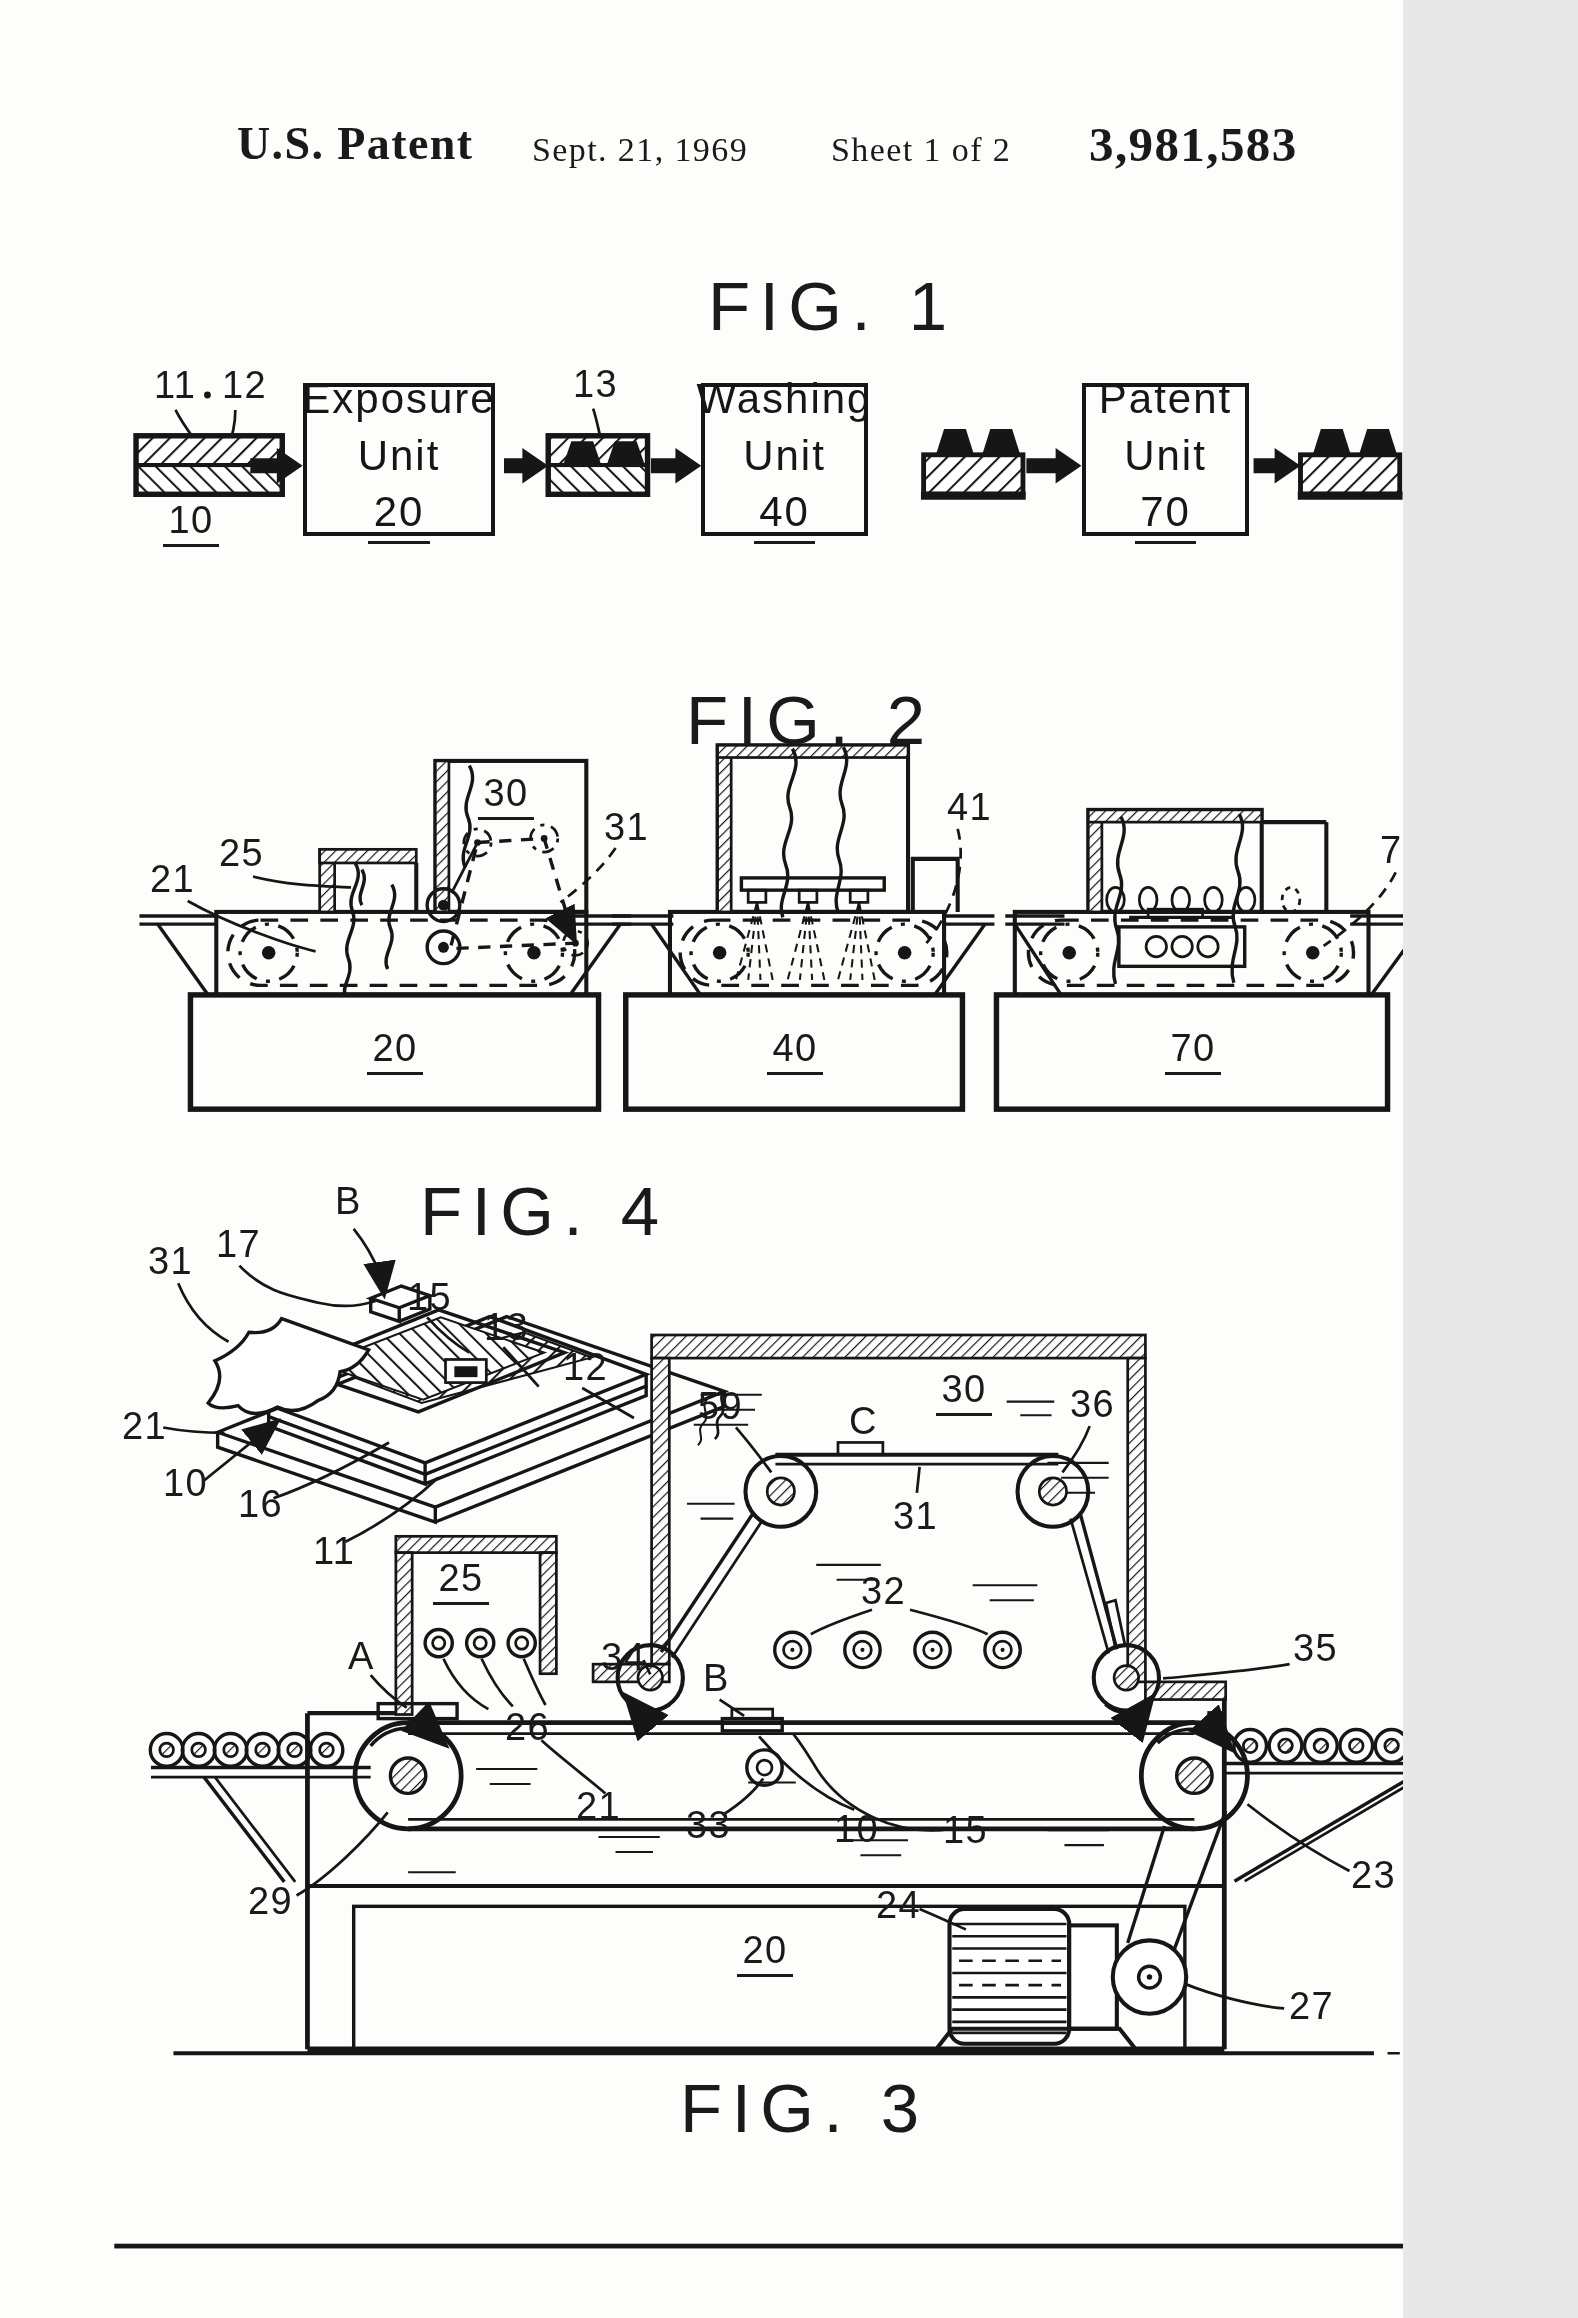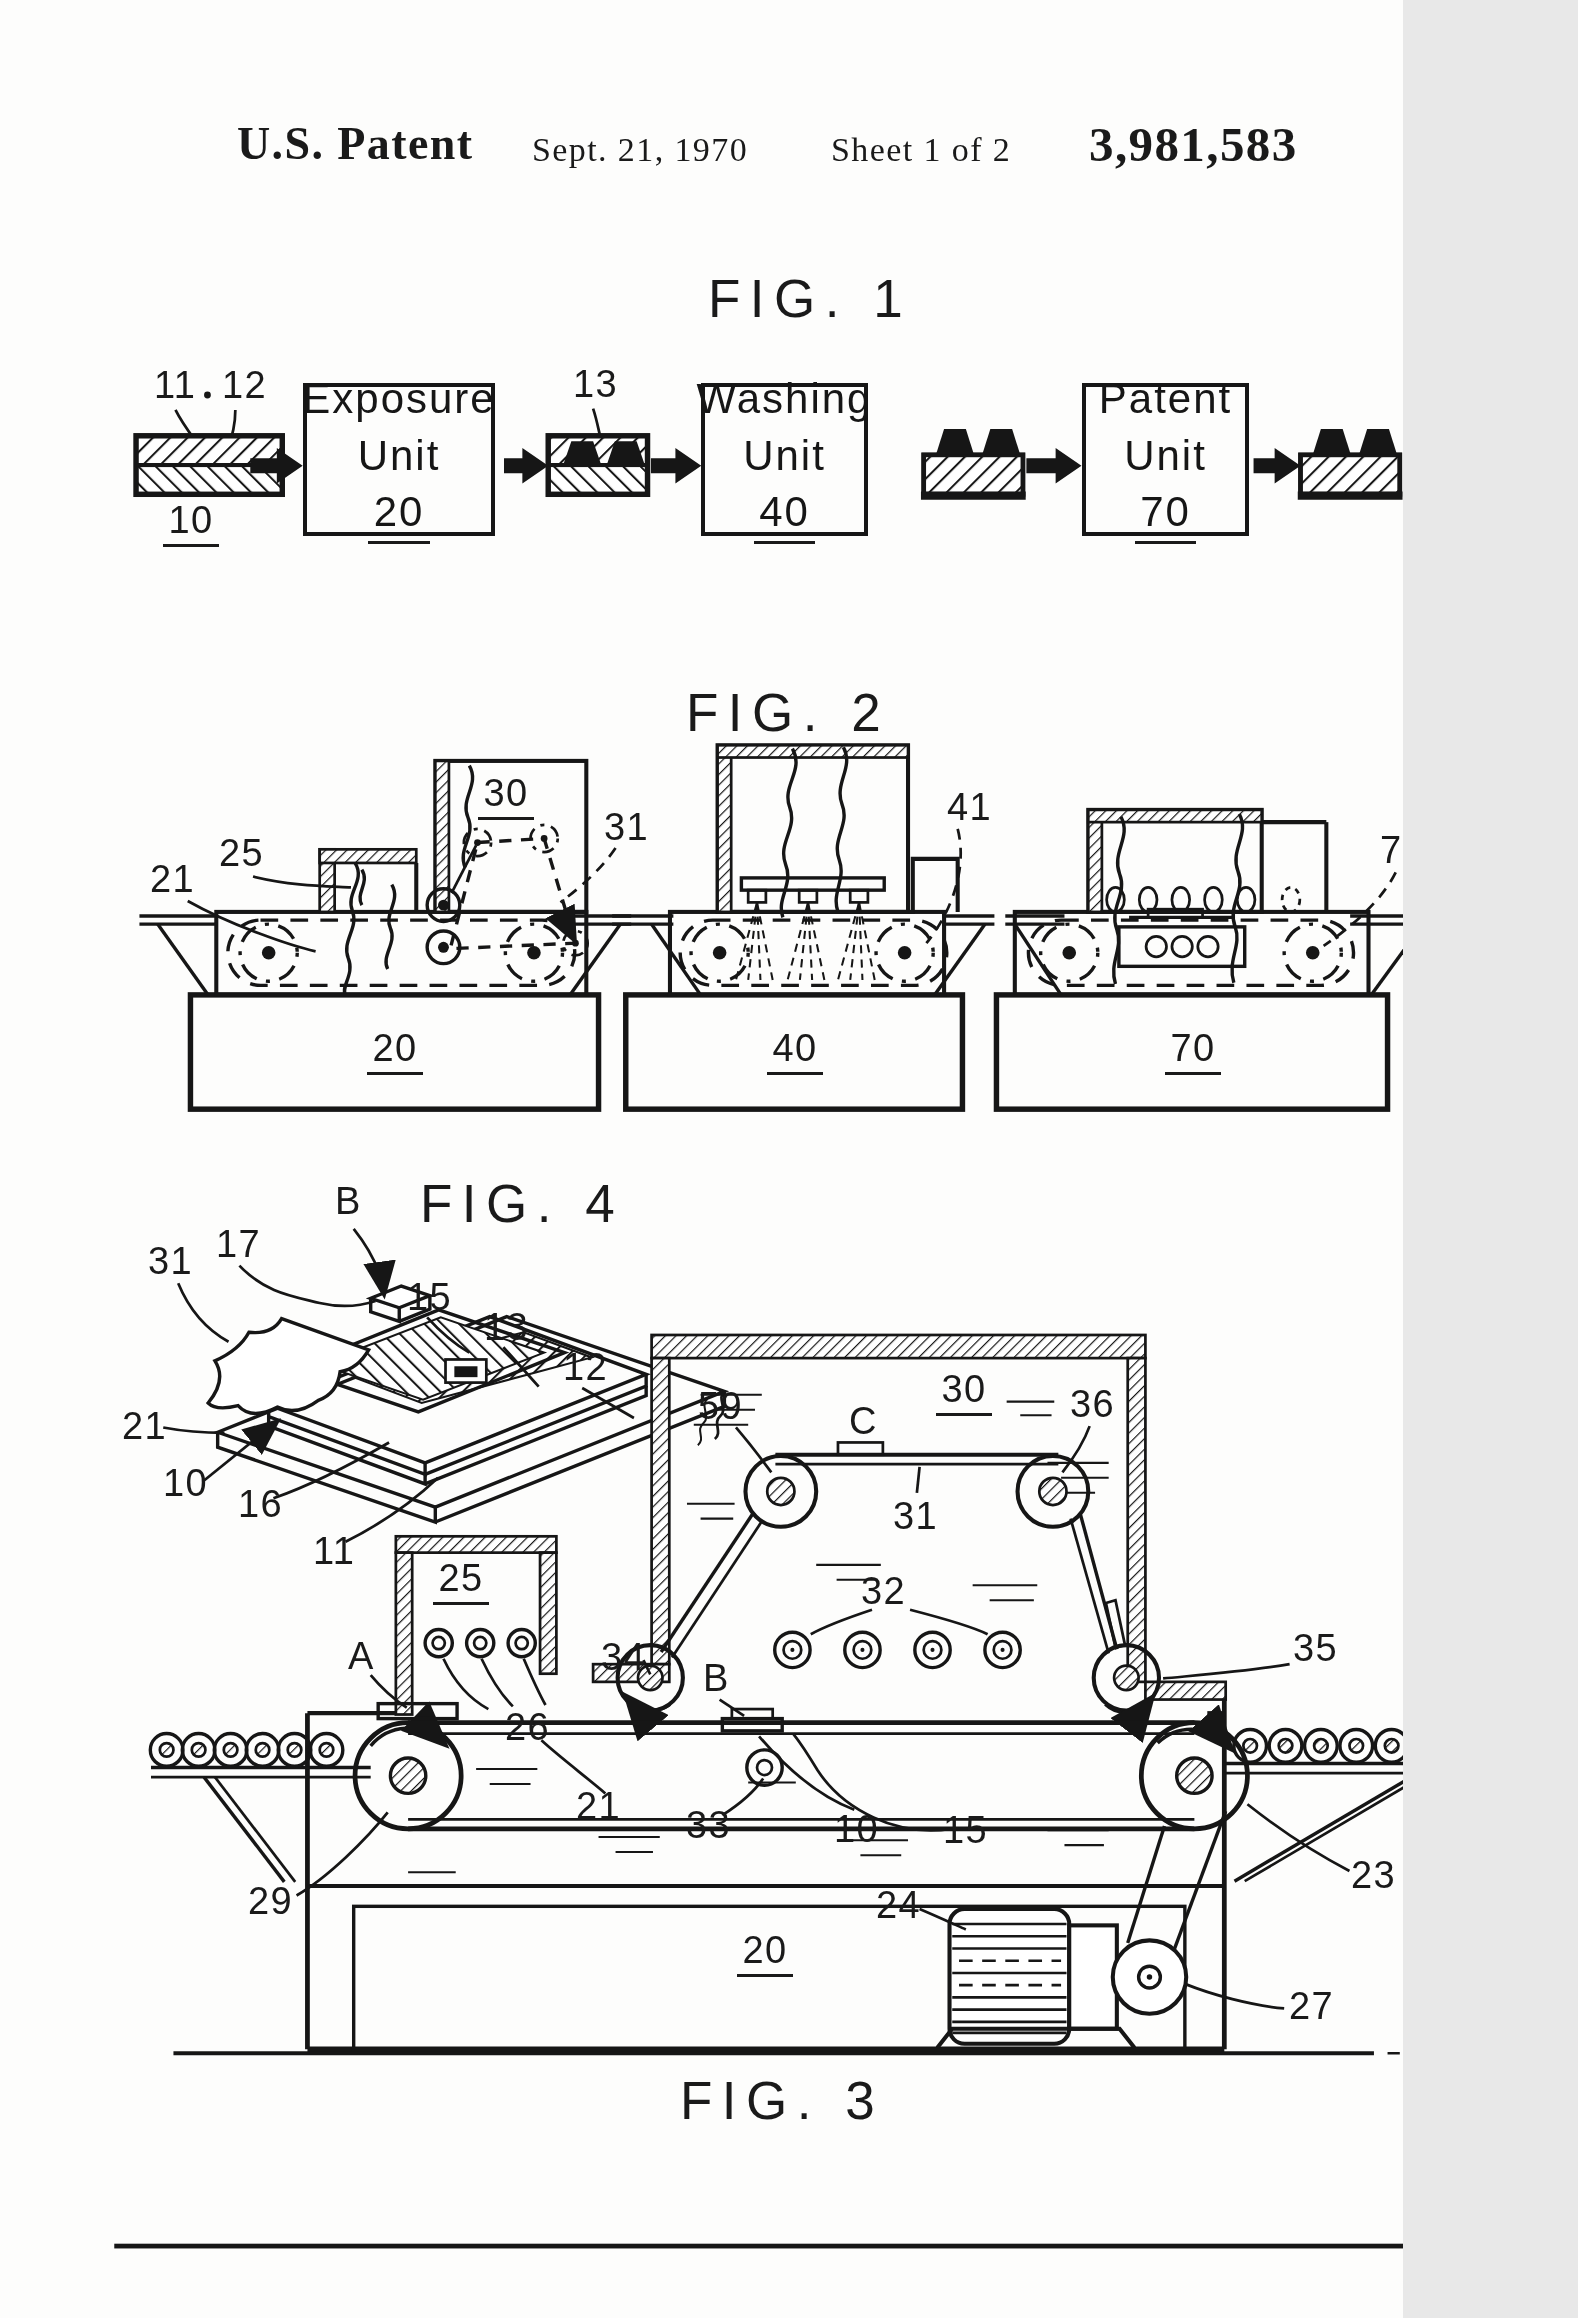--- a/index.html
+++ b/index.html
@@ -7,21 +7,21 @@
     position:relative;width:1403px;height:2319px;background:#fefefdf5;
     background-color:#fdfdfc;overflow:hidden;
     font-family:"Liberation Sans",sans-serif;color:#161616;
   }
   svg{position:absolute;left:0;top:0;}
   .lbl{
     position:absolute;font-family:"Liberation Sans",sans-serif;
     font-size:38px;line-height:1;letter-spacing:1.4px;color:#1a1a1a;white-space:nowrap;
   }
   .und{border-bottom:3.4px solid #1a1a1a;padding:0 5.4px 4.8px 5.4px;}
-  .cap{font-size:53px;letter-spacing:9.5px;}
+  .cap{font-size:69px;letter-spacing:9.5px;}
   .serif{font-family:"Liberation Serif",serif;}
   .h-title{font-size:46px;font-weight:bold;}
   .h-small{font-size:34px;}
   .h-num{font-size:49px;font-weight:bold;}
   .pbox{
     position:absolute;border:4.8px solid #161616;background:transparent;
     display:flex;flex-direction:column;align-items:center;justify-content:center;gap:8.2px;
   }
   .pbox .bline{font-size:42px;letter-spacing:2px;}
 </style>
@@ -481,21 +481,21 @@
         <path d="M1984,2750 C1930,2722 1872,2682 1834,2652"></path>
         <path d="M1352,2806 C1380,2818 1402,2828 1420,2836"></path>
         <path d="M1888,2952 C1840,2948 1782,2932 1742,2916"></path>
       </g>
     </g>
 
     <rect x="168" y="3298" width="1984" height="7" fill="#161616"></rect>
   </svg>
 
   <div class="lbl serif h-title" style="left:237px;top:121px">U.S. Patent</div>
-  <div class="lbl serif h-small" style="left:532px;top:133px">Sept. 21, 1970</div>
+  <div class="lbl serif h-small" style="left:532px;top:133px">Sept. 21, 1969</div>
   <div class="lbl serif h-small" style="left:831px;top:133px">Sheet 1 of 2</div>
   <div class="lbl serif h-num" style="left:1089px;top:120px">3,981,583</div>
 
   <div class="lbl cap" style="left:708px;top:272px">FIG. 1</div>
   <div class="lbl" style="left:154px;top:366px">11</div>
   <div class="lbl" style="left:222px;top:366px">12</div>
   <div class="lbl" style="left:573px;top:365px">13</div>
   <div class="lbl und" style="left:163px;top:501px">10</div>
 
   <div class="pbox" style="left:303px;top:383px;width:184px;height:145px">

